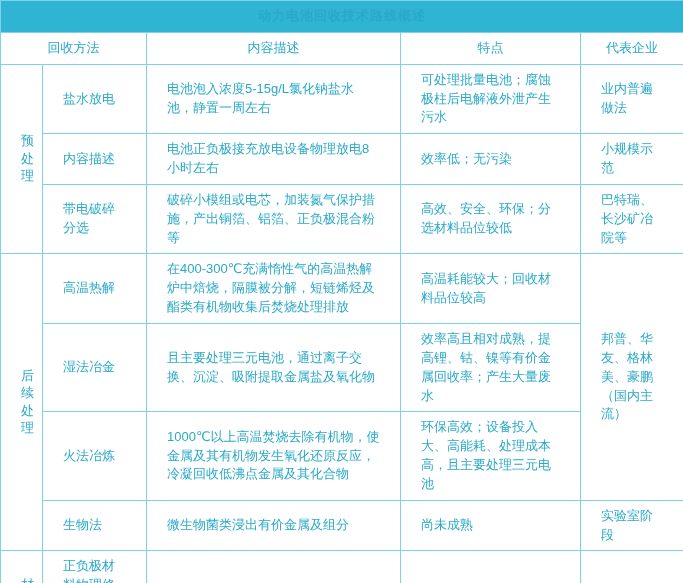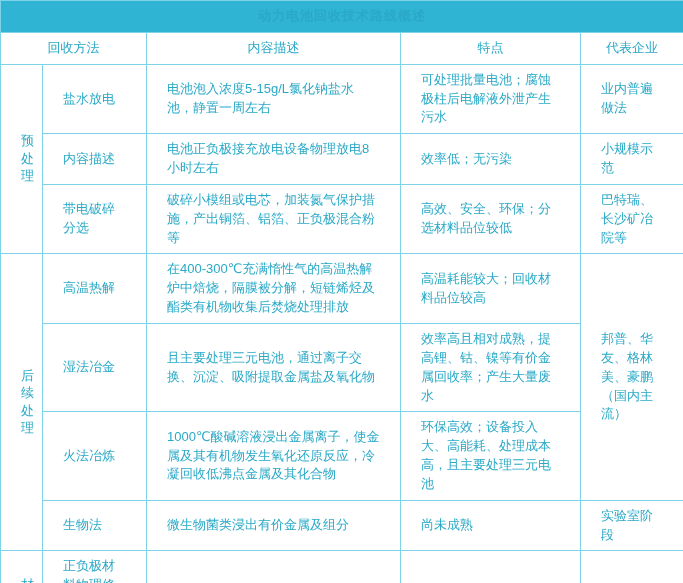--- a/index.html
+++ b/index.html
@@ -140,21 +140,21 @@
         <td class="feat">高温耗能较大；回收材料品位较高</td>
         <td class="comp" rowspan="3">邦普、华友、格林美、豪鹏（国内主流）</td>
       </tr>
       <tr>
         <td class="method">湿法冶金</td>
         <td class="desc">且主要处理三元电池，通过离子交换、沉淀、吸附提取金属盐及氧化物</td>
         <td class="feat">效率高且相对成熟，提高锂、钴、镍等有价金属回收率；产生大量废水</td>
       </tr>
       <tr>
         <td class="method">火法冶炼</td>
-        <td class="desc">1000℃酸碱溶液浸出金属离子，使金属及其有机物发生氧化还原反应，冷凝回收低沸点金属及其化合物</td>
+        <td class="desc">1000℃以上高温焚烧去除有机物，使金属及其有机物发生氧化还原反应，冷凝回收低沸点金属及其化合物</td>
         <td class="feat">环保高效；设备投入大、高能耗、处理成本高，且主要处理三元电池</td>
       </tr>
       <tr>
         
         
       </tr>
       <tr>
         <td class="method">生物法</td>
         <td class="desc">微生物菌类浸出有价金属及组分</td>
         <td class="feat">尚未成熟</td>

